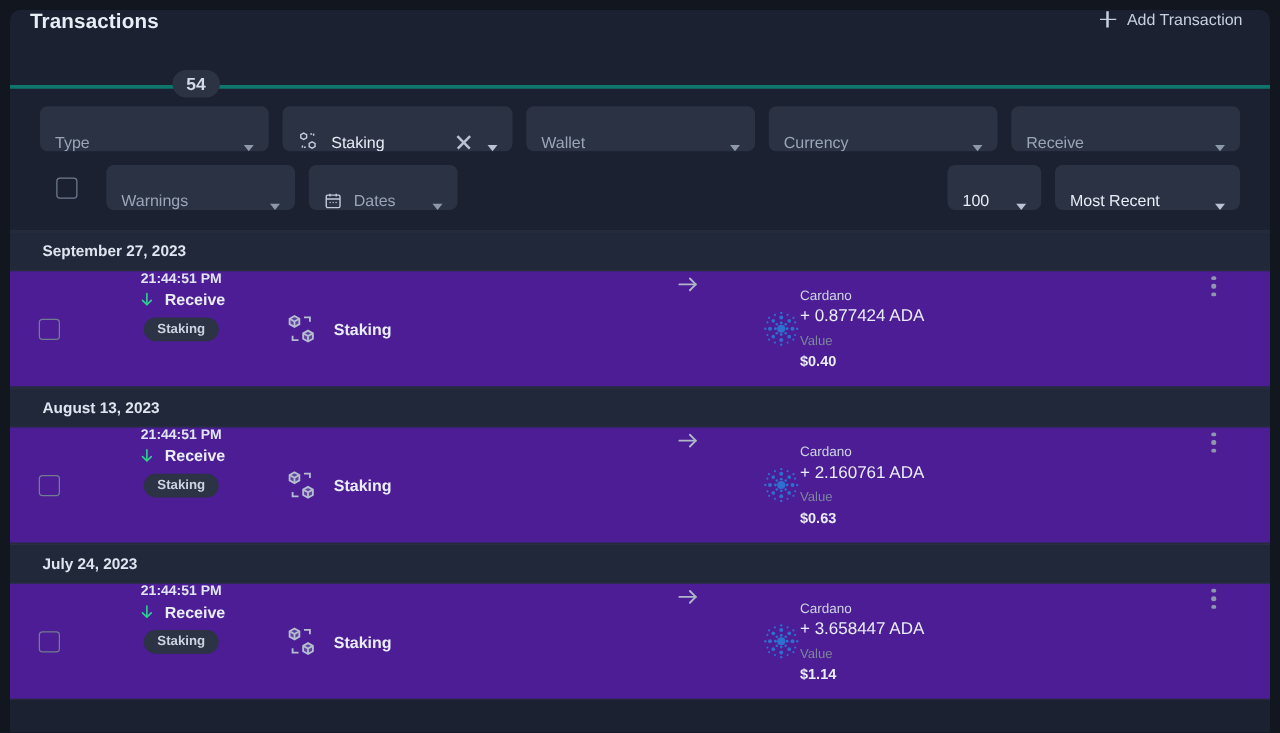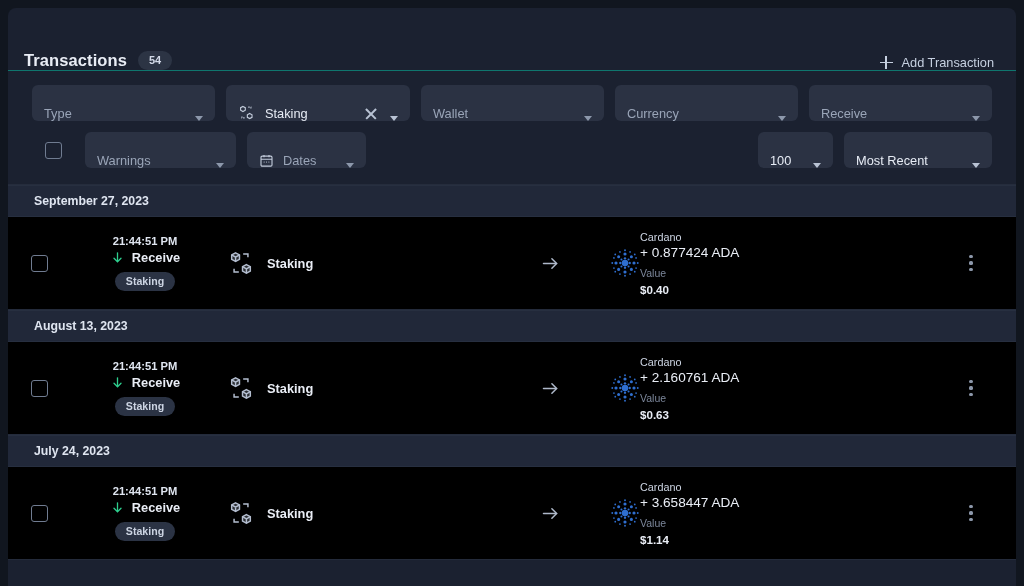--- a/index.html
+++ b/index.html
@@ -19,37 +19,38 @@
     background: #1b2130;
     border-radius: 8px 8px 0 0;
     flex: 1;
     display: flex; flex-direction: column;
     overflow: hidden;
   }
 
   
   .hdr {
     height: 63px;
-    display: flex; align-items: flex-end;
+    display: flex; align-items: flex-start;
     padding: 0 22px 0 16px;
-    border-bottom: 1px solid #0f766e;
+    border-bottom: 3px solid #0f766e;
     flex: 0 0 auto;
   }
   .hdr-title {
     font-size: 16.5px; font-weight: bold; color: #e9edf5;
     letter-spacing: .1px;
   }
   .count-badge {
     margin-left: 11px;
     background: #2c3444;
     color: #d3dae8;
-    font-size: 11px; font-weight: bold;
+    font-size: 14px; font-weight: bold;
     border-radius: 11px;
     padding: 4px 11px;
     line-height: 1;
+    margin-top: 48px;
   }
   .hdr-spacer { flex: 1; }
   .add-btn {
     display: flex; align-items: center; gap: 9px;
     color: #c6d0e0; font-size: 12.8px;
     cursor: pointer; background: none; border: none;
     font-family: inherit;
   }
   .plus {
     display: inline-block; position: relative;
@@ -133,22 +134,22 @@
     border-top: 1px solid #272f40;
     border-bottom: 1px solid #272f40;
     height: 32px;
     display: flex; align-items: center;
     padding-left: 26px;
     color: #dfe5f0;
     font-size: 12.3px; font-weight: bold;
   }
   .trow {
     height: 93px;
-    display: flex; align-items: center;
-    background: #000000;
+    display: flex; 
+    background: #4c1d95;
     border-bottom: 1px solid #242b3b;
     padding: 0 22px 0 0;
   }
   .col-chk { width: 62px; display: flex; justify-content: center; align-items: center; }
 
   .col-type { width: 150px; display: flex; flex-direction: column; align-items: center; }
   .ttime { color: #dfe5f0; font-size: 11.2px; font-weight: bold; margin-bottom: 3px; }
   .tdir  { display: flex; align-items: center; gap: 7px; }
   .tdir-label { color: #e9edf5; font-size: 12.8px; font-weight: bold; }
   .tag {

